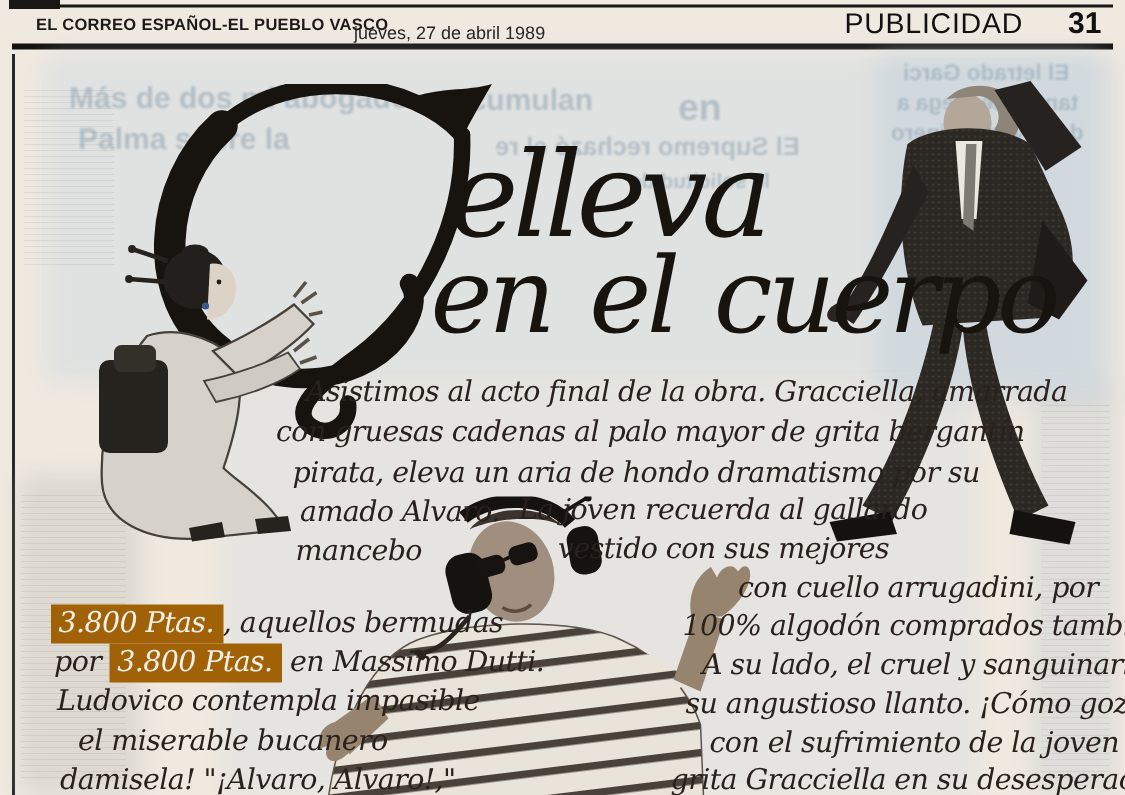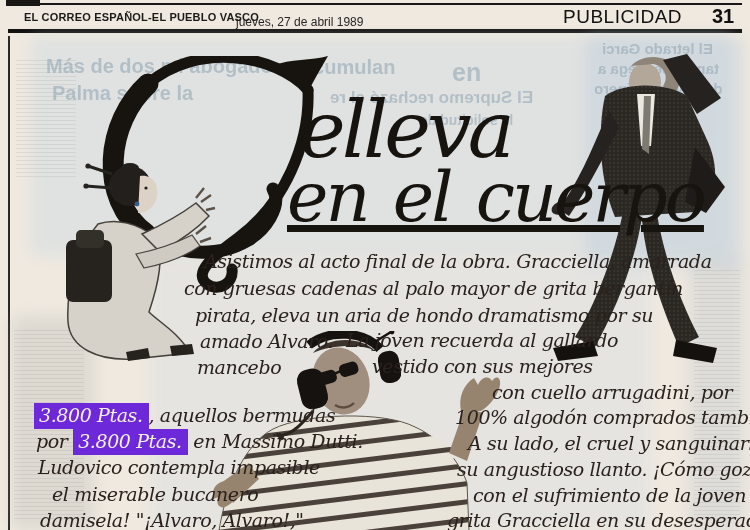--- a/index.html
+++ b/index.html
@@ -31,30 +31,30 @@
   .m1{left:14px;top:330px;width:70px;height:190px;}
   .m2{left:694px;top:270px;width:46px;height:250px;}
   .m3{left:16px;top:60px;width:60px;height:120px;}
   .ghost{position:absolute;font-weight:bold;color:#8fa3b2;opacity:.55;filter:blur(.6px);white-space:pre;}
   .ghost.mir{transform:scaleX(-1);}
   
   .bigS{position:absolute;left:76px;top:56px;z-index:3;}
   .t1{position:absolute;left:299px;top:84px;z-index:3;
       font:italic 79px "DejaVu Serif",serif;color:#17130f;letter-spacing:-4px;}
   .t2{position:absolute;left:287px;top:156px;z-index:3;
-      font:italic 70px "DejaVu Serif",serif;color:#17130f;letter-spacing:-3px;word-spacing:6px;text-decoration:underline;}
+      font:italic 70px "DejaVu Serif",serif;color:#17130f;letter-spacing:-3px;word-spacing:6px;}
   
   .fig{position:absolute;z-index:2;}
   .fig-geisha{left:38px;top:162px;z-index:4;}
   .fig-suit{left:545px;top:50px;}
   .fig-phones{left:213px;top:331px;}
   
   .bl{position:absolute;z-index:5;white-space:pre;
       font:italic 19px "DejaVu Serif",serif;color:#2a211d;letter-spacing:-.4px;}
-  .hl{background:#6d28d9;color:#f4f0e8;padding:1px 6px 3px 5px;margin-top:20px;}
+  .hl{background:#a16207;color:#f4f0e8;padding:1px 6px 3px 5px;margin-top:20px;}
 </style>
 </head>
 <body>
 
 <div class="page">
 
   <div class="corner-mark"></div>
   <div class="rule-thin"></div>
   <div class="hdr-news">EL CORREO ESPAÑOL-EL PUEBLO VASCO</div>
   <div class="hdr-date">jueves, 27 de abril 1989</div>

